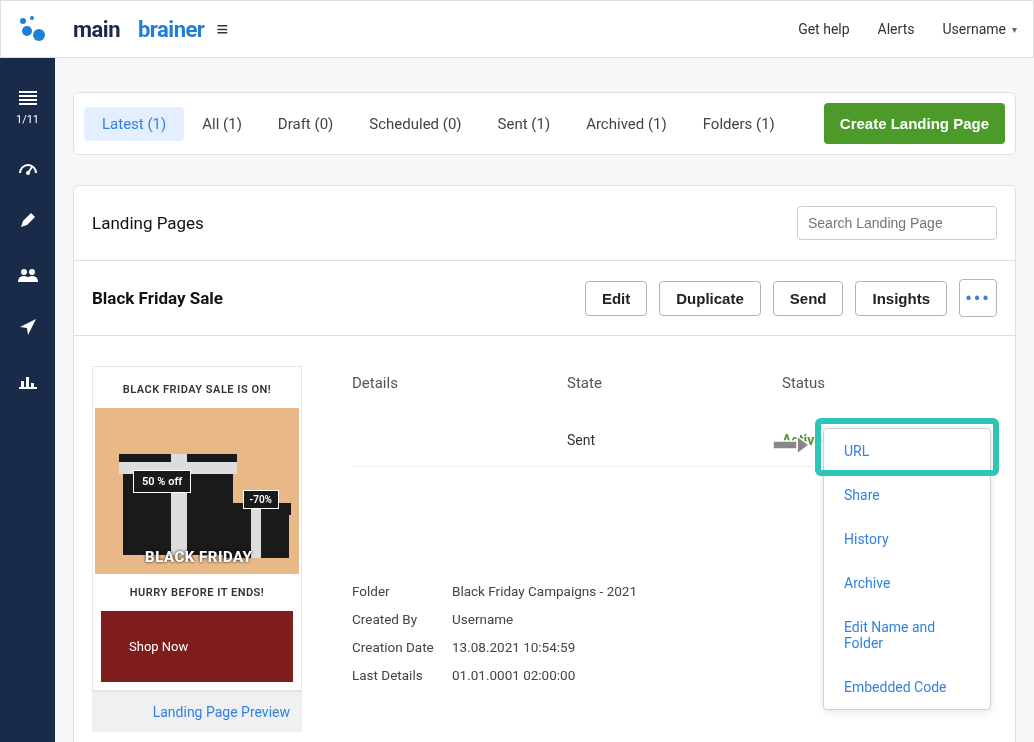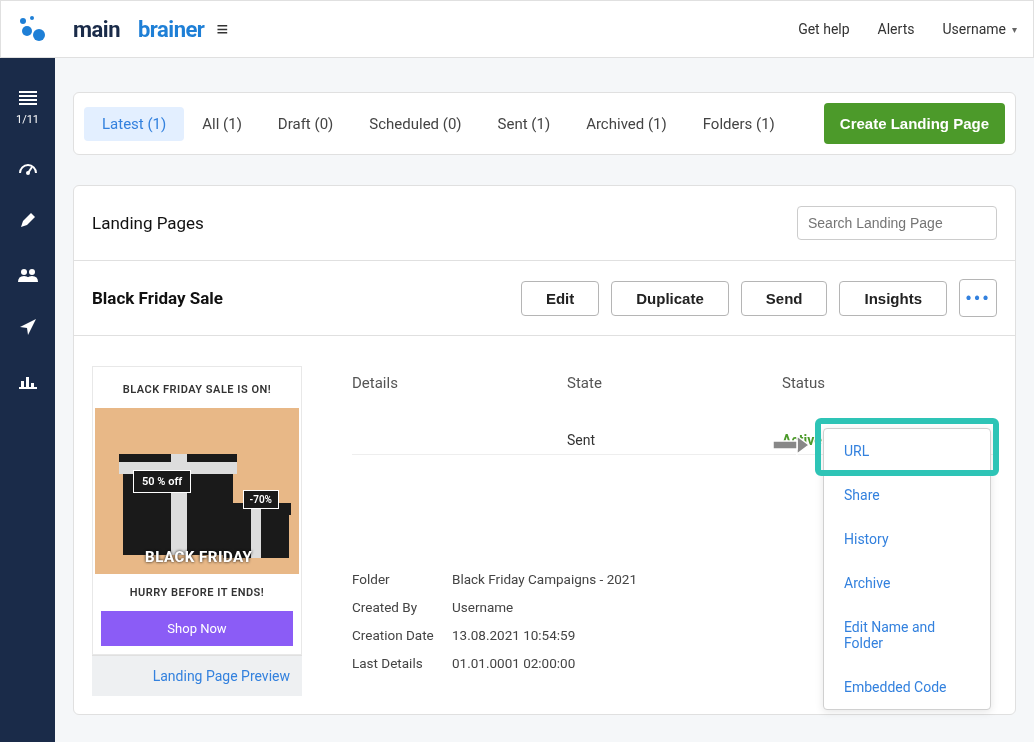--- a/index.html
+++ b/index.html
@@ -39,47 +39,47 @@
     
     
     .panel { background: #fff; border: 1px solid #e0e0e0; border-radius: 6px; }
     .panel-header { display: flex; align-items: center; justify-content: space-between; padding: 20px 18px; border-bottom: 1px solid #e0e0e0; }
     .panel-title { font-size: 17px; font-weight: 400; color: #111; }
     .search-input { width: 200px; padding: 8px 10px; border: 1px solid #ccc; border-radius: 4px; font-size: 14px; }
     
     .item-header { display: flex; align-items: center; justify-content: space-between; padding: 18px 18px; border-bottom: 1px solid #e0e0e0; }
     .item-title { font-size: 17px; font-weight: 700; color: #111; }
     .item-actions { display: flex; gap: 12px; align-items: center; }
-    .action-btn { background: #fff; border: 1px solid #b5b5b5; padding: 8px 24px; font-size: 15px; font-weight: 600; border-radius: 4px; cursor: pointer; color: #222; }
+    .action-btn { background: #fff; border: 1px solid #b5b5b5; padding: 8px 16px; font-size: 15px; font-weight: 600; border-radius: 4px; cursor: pointer; color: #222; }
     .more-btn { background: #fff; border: 1px solid #b5b5b5; width: 38px; height: 38px; border-radius: 4px; cursor: pointer; display: flex; align-items: center; justify-content: center; color: #3381de; font-size: 18px; font-weight: 700; letter-spacing: 2px; }
     
     .item-body { display: flex; padding: 30px 18px 18px 18px; gap: 50px; position: relative; }
     
     
     .preview-card { width: 210px; border: 1px solid #e8e8e8; background: #fff; }
     .preview-head { text-align: center; font-size: 11px; font-weight: 600; letter-spacing: 0.5px; padding: 16px 8px 12px; }
     .preview-img { width: 204px; height: 166px; background: #e8b887; margin: 0 auto; position: relative; overflow: hidden; }
     .gift-scene { position: absolute; inset: 0; }
     .big-box { position: absolute; left: 28px; top: 52px; width: 110px; height: 95px; background: #1a1a1a; }
     .big-lid { position: absolute; left: 24px; top: 46px; width: 118px; height: 18px; background: #1a1a1a; }
     .ribbon-v { position: absolute; left: 76px; top: 46px; width: 16px; height: 101px; background: #ddd; }
     .ribbon-h { position: absolute; left: 24px; top: 54px; width: 118px; height: 12px; background: #ddd; }
     .small-box { position: absolute; right: 10px; top: 100px; width: 66px; height: 50px; background: #1a1a1a; }
     .small-lid { position: absolute; right: 8px; top: 95px; width: 70px; height: 12px; background: #1a1a1a; }
     .small-ribbon-v { position: absolute; right: 38px; top: 95px; width: 10px; height: 55px; background: #ddd; }
     .tag50 { position: absolute; left: 38px; top: 62px; background: #1a1a1a; color: #fff; font-size: 11px; font-weight: 600; padding: 4px 8px; border: 1px solid #fff; }
     .tag70 { position: absolute; right: 20px; top: 82px; background: #1a1a1a; color: #fff; font-size: 10px; font-weight: 600; padding: 3px 6px; border: 1px solid #fff; }
     .bf-label { position: absolute; left: 50px; bottom: 8px; color: #fff; font-size: 15px; font-weight: 800; letter-spacing: 0.5px; text-shadow: 0 0 3px #000; }
     .preview-sub { text-align: center; font-size: 11px; font-weight: 600; letter-spacing: 0.5px; padding: 12px 8px; }
-    .shop-btn { background: #8b5cf6; color: #fff; text-align: center; padding: 10px; margin: 0 8px 8px; font-size: 13px; cursor: pointer; }
+    .shop-btn { background: #7f1d1d; color: #fff; padding: 28px; margin: 0 8px 8px; font-size: 13px; cursor: pointer; }
     .preview-footer { background: #eef0f2; text-align: right; padding: 12px; font-size: 14px; color: #3381de; cursor: pointer; border-top: 1px solid #e0e0e0; }
     
     
     .details-section { flex: 1; }
-    .details-row { display: flex; border-bottom: 1px solid #eee; padding: 8px 0 6px; }
+    .details-row { display: flex; border-bottom: 1px solid #eee; padding: 8px 0 18px; }
     .details-col { flex: 1; }
     .col-label { font-size: 15px; color: #555; margin-bottom: 40px; }
     .col-value { font-size: 14px; color: #333; }
     .col-value.active { color: #4c9a2a; font-weight: 700; }
     
     .meta-table { margin-top: 110px; }
     .meta-row { display: flex; padding: 6px 0; font-size: 13.5px; }
     .meta-label { width: 100px; color: #444; }
     .meta-value { color: #444; }
     

